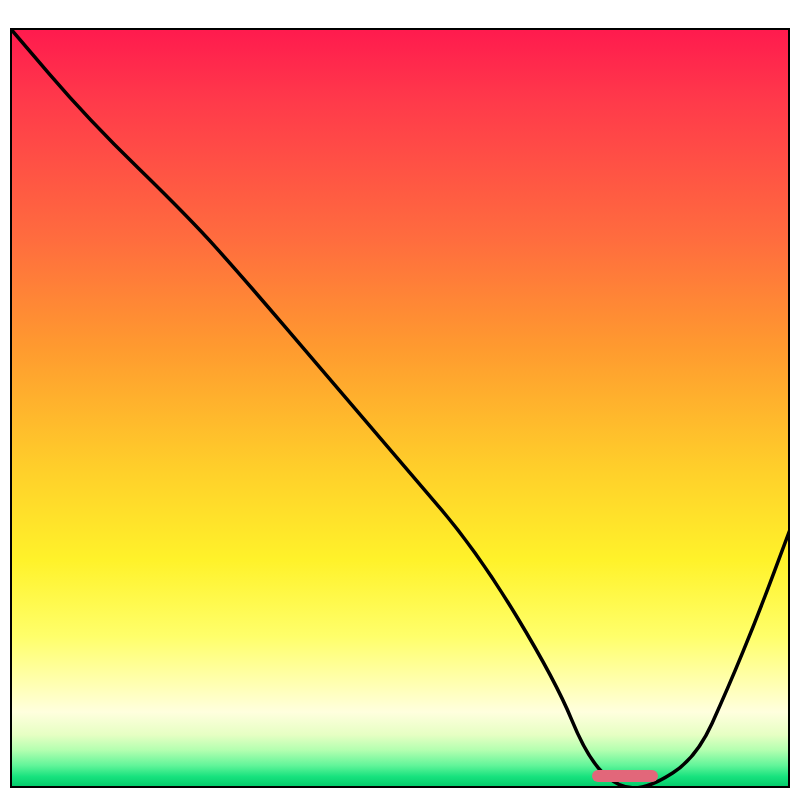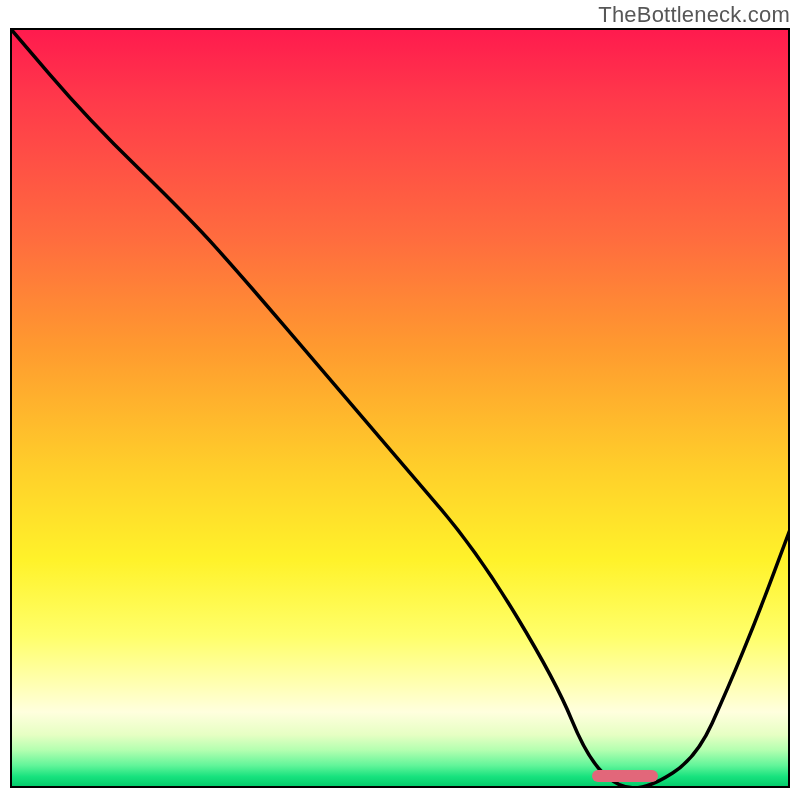--- a/index.html
+++ b/index.html
@@ -67,21 +67,20 @@
     position: absolute;
     height: 12px;
     border-radius: 6px;
     background: #e2677a;
   }
 </style>
 </head>
 <body>
 
 <div class="container">
-  <div class="watermark">TheBottleneck.com</div>
 
   <div class="plot">
     <div class="gradient"></div>
 
     <svg width="780" height="760" viewBox="0 0 780 760">
       <path fill="none" stroke="#000" stroke-width="3.5" stroke-linejoin="round" stroke-linecap="round" d="M 0 0 Q 0 0 39 45.60000000000002 Q 78 91.20000000000005 128.7 140.60000000000002 Q 179.4 190 206.7 220.39999999999998 Q 234 250.79999999999995 273 296.4 Q 312 341.99999999999994 351 387.59999999999997 Q 390 433.2 429 478.79999999999995 Q 468 524.4 507 589 Q 546 653.6 561.6 691.6 Q 577.2 729.6 592.8 744.8 Q 608.4 760 624 760 Q 639.5999999999999 760 663 744.8 Q 686.4 729.6 702 695.4000000000001 Q 717.6 661.2 733.2 623.2 Q 748.8 585.2 764.4 543.4 T 780 501.59999999999997"></path>
     </svg>
 
     <div class="marker" style="left: 582px; width: 66px; bottom: 6px; background: rgb(226, 103, 122);"></div>
 

